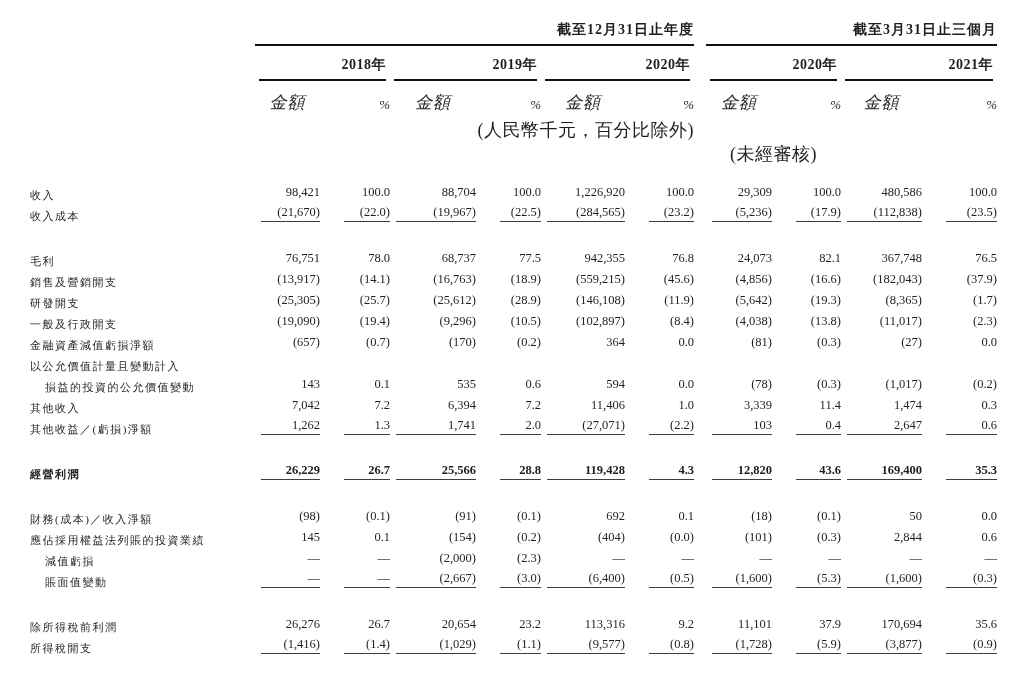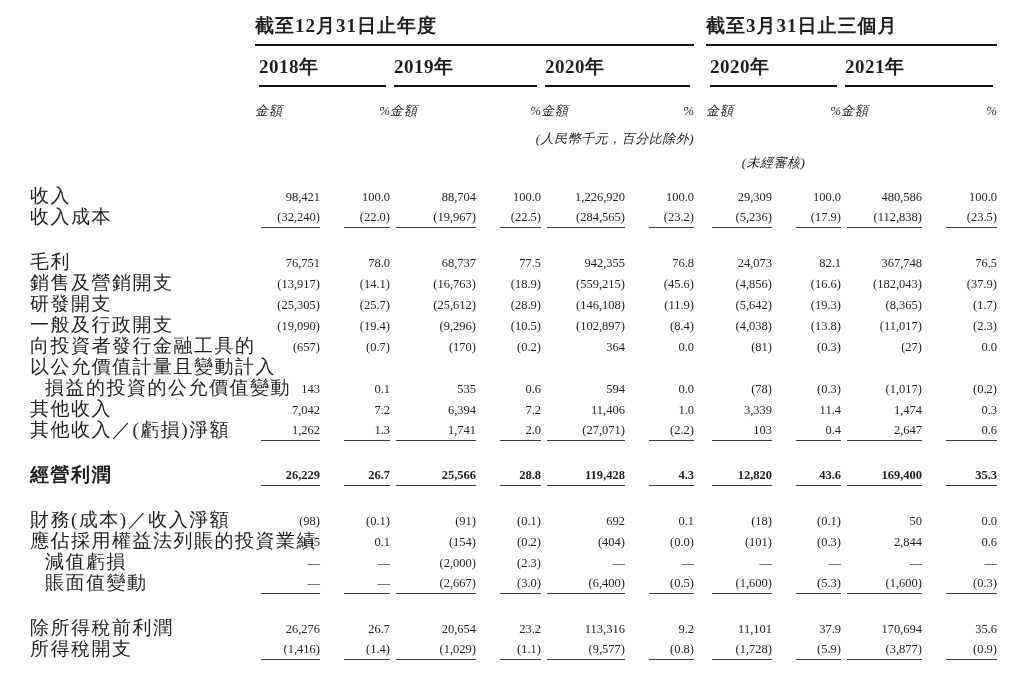--- a/index.html
+++ b/index.html
@@ -24,40 +24,40 @@
   col.c-a3 { width: 84px; }  col.c-p3 { width: 69px; }
   col.c-gap { width: 12px; }
   col.c-a4 { width: 66px; }  col.c-p4 { width: 69px; }
   col.c-a5 { width: 81px; }  col.c-p5 { width: 75px; }
 
   td { vertical-align: bottom; font-size: 12.5px; line-height: 1.1; }
 
   
   tr.r-group td, tr.r-year td { height: 32px; }
   .gline, .yline {
-    text-align: left;
+    text-align: right;
     font-weight: bold;
-    font-size: 19px;
+    font-size: 14px;
     letter-spacing: 1px;
     padding-bottom: 7px;
     border-bottom: 2.5px solid #111;
   }
   .yline { margin: 11px 4px; letter-spacing: 0.5px; }
   tr.r-colhead td { height: 24px; font-style: italic; padding-bottom: 4px; }
-  td.colh-amt { font-size: 13px; letter-spacing: 1px; }
+  td.colh-amt { text-align: center; font-size: 17px; letter-spacing: 1px; }
   td.colh-pct { text-align: right; font-size: 13px; }
-  tr.r-note td { height: 24px; font-style: italic; font-size: 13px; letter-spacing: 0.5px; }
+  tr.r-note td { height: 24px; font-size: 18px; letter-spacing: 0.5px; }
   td.note-right { text-align: right; }
   td.note-center { text-align: center; }
   tr.r-hspacer td { height: 16px; }
 
   
   tbody tr td { height: 21px; }
   tr.spacer td { height: 24px; }
-  td.label { font-size: 19px; letter-spacing: 1.5px; white-space: nowrap; }
+  td.label { font-size: 11px; letter-spacing: 1.5px; white-space: nowrap; }
   td.label.indent { padding-left: 15px; }
   .v { text-align: right; padding-bottom: 2px; white-space: nowrap; }
   td.amt .v { margin-left: 6px; }
   td.pct .v { margin-left: 24px; }
   tr.ul td.amt .v, tr.ul td.pct .v { border-bottom: 1.5px solid #3d3d3d; }
   tr.bold { font-weight: bold; }
   tr.bold td.label { font-weight: bold; margin-left: 44px; }
 </style>
 </head>
 <body>
@@ -171,21 +171,21 @@
           <td class="amt">
             <div class="v">480,586</div>
           </td>
           <td class="pct">
             <div class="v">100.0</div>
           </td>
         </tr>
         <tr class="ul">
           <td class="label">收入成本</td>
           <td class="amt">
-            <div class="v">(32,240)</div>
+            <div class="v">(21,670)</div>
           </td>
           <td class="pct">
             <div class="v">(22.0)</div>
           </td>
           <td class="amt">
             <div class="v">(19,967)</div>
           </td>
           <td class="pct">
             <div class="v">(22.5)</div>
           </td>
@@ -342,21 +342,21 @@
             <div class="v">(13.8)</div>
           </td>
           <td class="amt">
             <div class="v">(11,017)</div>
           </td>
           <td class="pct">
             <div class="v">(2.3)</div>
           </td>
         </tr>
         <tr>
-          <td class="label">向投資者發行金融工具的</td>
+          <td class="label">金融資產減值虧損淨額</td>
           <td class="amt">
             <div class="v">(657)</div>
           </td>
           <td class="pct">
             <div class="v">(0.7)</div>
           </td>
           <td class="amt">
             <div class="v">(170)</div>
           </td>
           <td class="pct">
@@ -448,21 +448,21 @@
             <div class="v">11.4</div>
           </td>
           <td class="amt">
             <div class="v">1,474</div>
           </td>
           <td class="pct">
             <div class="v">0.3</div>
           </td>
         </tr>
         <tr class="ul">
-          <td class="label">其他收入／(虧損)淨額</td>
+          <td class="label">其他收益／(虧損)淨額</td>
           <td class="amt">
             <div class="v">1,262</div>
           </td>
           <td class="pct">
             <div class="v">1.3</div>
           </td>
           <td class="amt">
             <div class="v">1,741</div>
           </td>
           <td class="pct">

